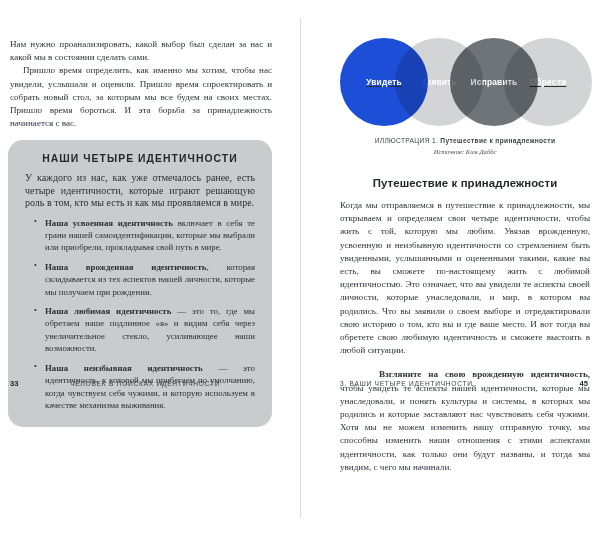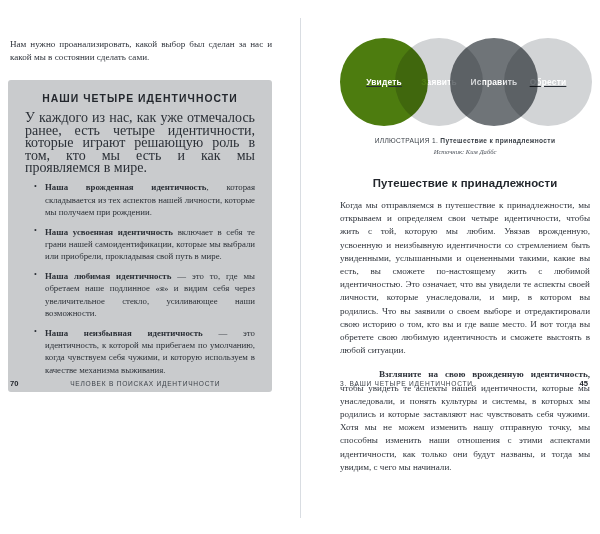--- a/index.html
+++ b/index.html
@@ -51,40 +51,40 @@
     text-justify: inter-word;
     hyphens: manual;
     color: #2e333b;
   }
   p.body + p.body { text-indent: 13px; }
   p.gap { margin-top: 11px; text-indent: 0; }
   p.body b { font-weight: bold; padding-left: 26px; }
 
   
   .sidebar-box {
-    margin-top: 16px;
+    margin-top: 10px;
     margin-left: -2px;
     width: 264px;
     box-sizing: border-box;
     background: #c9cbcd;
-    border-radius: 3px;
+    border-radius: 15px;
     padding: 13px 17px 16px 17px;
   }
   .sidebar-title {
     font-family: "Liberation Sans", sans-serif;
     font-size: 10.4px;
     font-weight: bold;
     letter-spacing: 1.05px;
     text-align: center;
     color: #23272d;
     margin: 0 0 8px 0;
   }
   .sidebar-intro {
     margin: 0;
-    font-size: 14px;
+    font-size: 10px;
     line-height: 12.4px;
     text-align: justify;
     color: #2b3037;
   }
   ul.sidebar-list {
     margin: 7px 0 0 0;
     padding: 0 0 0 20px;
     list-style: none;
   }
   ul.sidebar-list li {
@@ -195,43 +195,44 @@
 </head>
 <body>
 
 <div class="spread">
 
   <div class="gutter"></div>
 
   <div class="page page-left">
 
     <p class="body">Нам нужно проанализировать, какой выбор был сделан за нас и какой мы в состоянии сделать сами.</p>
+    <p class="body">Пришло время определить, как именно мы хотим, чтобы нас увидели, услышали и оценили. Пришло время спроектировать и собрать новый стол, за которым мы все будем на своих местах. Пришло время бороться. И эта борьба за принадлежность начинается с вас.</p>
 
     <div class="sidebar-box">
       <div class="sidebar-title">НАШИ ЧЕТЫРЕ ИДЕНТИЧНОСТИ</div>
       <p class="sidebar-intro">У каждого из нас, как уже отмечалось ранее, есть четыре идентичности, которые играют решающую роль в том, кто мы есть и как мы проявляемся в мире.</p>
       <ul class="sidebar-list">
+        <li><b>Наша усвоенная идентичность</b><span> включает в себя те грани нашей самоидентификации, которые мы выбрали или приобрели, прокладывая свой путь в мире.</span></li>
         <li><b>Наша врожденная идентичность</b><span>, которая складывается из тех аспектов нашей личности, которые мы получаем при рождении.</span></li>
-        <li><b>Наша усвоенная идентичность</b><span> включает в себя те грани нашей самоидентификации, которые мы выбрали или приобрели, прокладывая свой путь в мире.</span></li>
         <li><b>Наша любимая идентичность</b><span> — это то, где мы обретаем наше подлинное «я» и видим себя через увеличительное стекло, усиливающее наши возможности.</span></li>
         <li><b>Наша неизбывная идентичность</b><span> — это идентичность, к которой мы прибегаем по умолчанию, когда чувствуем себя чужими, и которую используем в качестве механизма выживания.</span></li>
       </ul>
     </div>
 
     <div class="footer footer-left">
-      <span class="folio">70</span>
+      <span class="folio">33</span>
       <span class="runhead">ЧЕЛОВЕК В ПОИСКАХ ИДЕНТИЧНОСТИ</span>
     </div>
   </div>
 
   <div class="page page-right">
 
     <figure class="figure">
       <div class="venn">
-        <div class="circle c1" style="background: #4d7c0f; text-decoration: underline;">
+        <div class="circle c1" style="background: #1d4ed8; text-decoration: underline;">
           <span>Увидеть</span>
         </div>
         <div class="circle c2" style="background: rgb(210, 212, 214);">
           <span>Заявить</span>
         </div>
         <div class="circle c3" style="background: rgb(111, 116, 120);">
           <span>Исправить</span>
         </div>
         <div class="circle c4" style="background: rgb(210, 212, 214); text-decoration: underline;">
           <span>Обрести</span>

